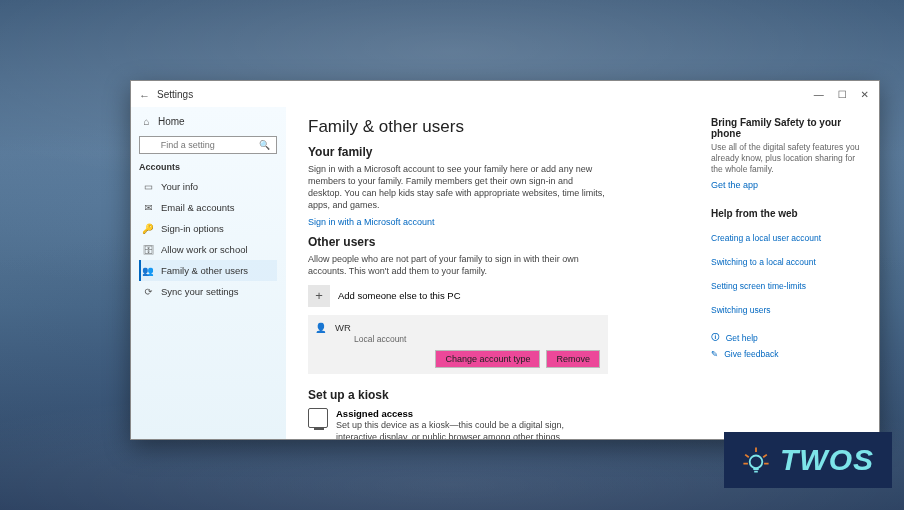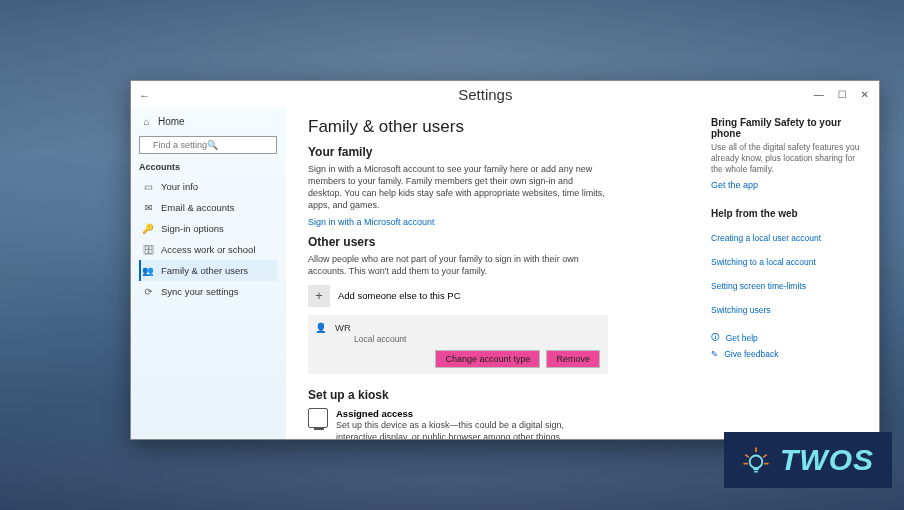--- a/index.html
+++ b/index.html
@@ -34,43 +34,44 @@
   flex-direction: column;
 }
 .titlebar {
   height: 26px;
   display: flex;
   align-items: center;
   padding: 0 4px 0 8px;
   background: #fff;
 }
 .titlebar .back { width: 18px; font-size: 11px; color: #555; }
-.titlebar .title { font-size: 15px; color: #333; flex: 1; text-align: center; }
+.titlebar .title { font-size: 10px; color: #333; flex: 1; }
 .titlebar .winbtns { display: flex; gap: 14px; font-size: 10px; color: #555; padding-right: 6px;}
 .titlebar .winbtns span { cursor: default; }
 .content { flex: 1; display: flex; overflow: hidden; }
 .sidebar {
   width: 155px;
   background: linear-gradient(180deg, #f5fbff 0%, #e8f4fa 100%);
   padding: 6px 8px;
   font-size: 9.5px;
   color: #333;
   border-right: 1px solid rgba(0,0,0,0);
 }
 .home-row { display: flex; align-items: center; gap: 6px; padding: 3px 2px 6px; font-size: 10px; color: #333;}
 .search-box {
   border: 1px solid #999;
   background: #fff;
-  padding: 3px 13px;
+  padding: 3px 5px;
   font-size: 9px;
   color: #777;
   display: flex;
-  justify-content: flex-start;
+  justify-content: flex-end;
   align-items: center;
   margin: 3px 0 8px;
+  gap: 45px;
 }
 .section-label { font-size: 9px; font-weight: 600; color: #333; margin: 4px 0 4px; }
 .nav-item {
   display: flex;
   align-items: center;
   gap: 7px;
   padding: 5px 4px;
   font-size: 9.5px;
   color: #333;
 }
@@ -179,21 +180,21 @@
       <div class="nav-item">
         <span class="nav-icon">✉</span>
         <span>Email &amp; accounts</span>
       </div>
       <div class="nav-item">
         <span class="nav-icon">🔑</span>
         <span>Sign-in options</span>
       </div>
       <div class="nav-item">
         <span class="nav-icon">🗄</span>
-        <span>Access work or school</span>
+        <span>Allow work or school</span>
       </div>
       <div class="nav-item active">
         <span class="nav-icon">👥</span>
         <span>Family &amp; other users</span>
       </div>
       <div class="nav-item">
         <span class="nav-icon">⟳</span>
         <span>Sync your settings</span>
       </div>
     </div>

